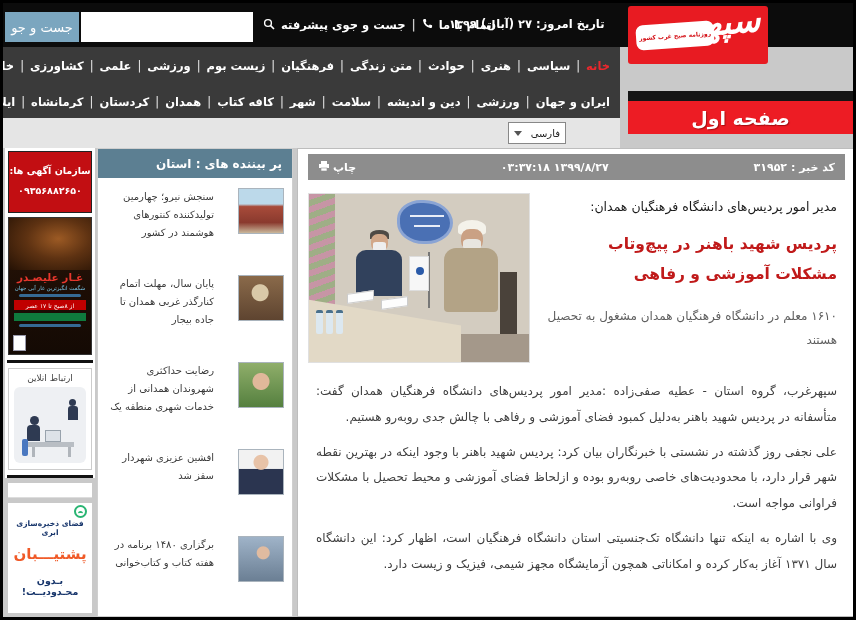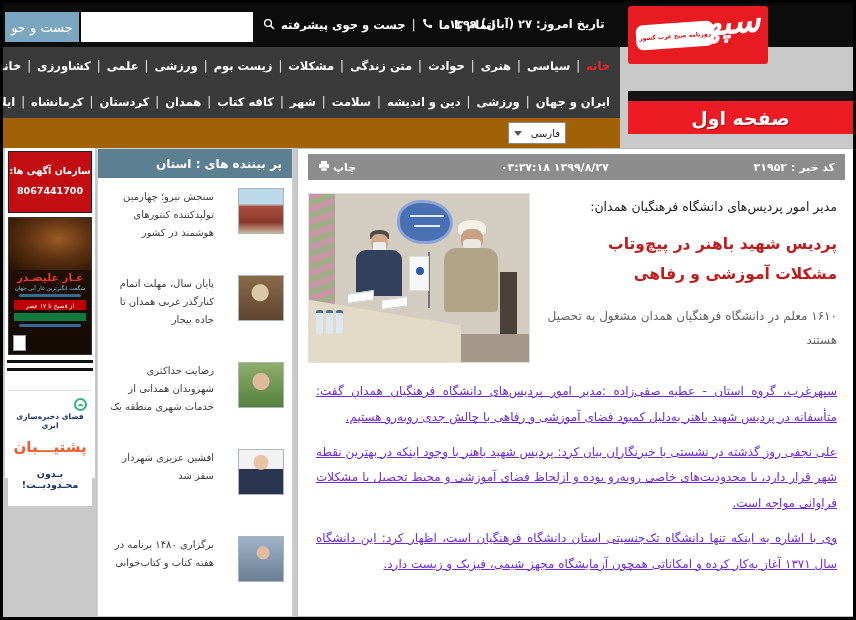--- a/index.html
+++ b/index.html
@@ -22,21 +22,21 @@
 
   
   .nav1, .nav2 { position:absolute; left:0; width:617px; background:#3a3a3a; display:flex;
                  align-items:center; padding:0 10px; color:#fff; font-size:11.5px; font-weight:bold;
                  flex-wrap:nowrap; white-space:nowrap; }
   .nav1 { top:44px; height:38px; }
   .nav2 { top:82px; height:33px; }
   .nav-item { cursor:pointer; }
   .nav-item::after { content:"|"; padding:0 6px; color:#e8e8e8; font-weight:normal; }
   .nav-item.home { color:#e8282d; }
-  .langbar { position:absolute; left:0; top:115px; width:617px; height:30px; background:#a16207;text-align:center; }
+  .langbar { position:absolute; left:0; top:115px; width:617px; height:30px; background:#e5e5e5;text-align:center; }
   .lang-select { position:absolute; left:505px; top:4px; width:58px; height:22px; background:#fff;
                  border:1px solid #888; font-size:10px; color:#222; display:flex; align-items:center;
                  justify-content:space-between; padding:0 5px; direction:rtl; cursor:pointer; }
   .chev { width:0; height:0; border-left:4px solid transparent; border-right:4px solid transparent;
           border-top:5px solid #555; }
 
   
   .logo { position:absolute; left:625px; top:3px; width:140px; height:58px; background:#e81b22;
           border-radius:3px; cursor:pointer; overflow:hidden; }
   .logo-name { position:absolute; right:8px; top:-4px; color:#fff; font-size:34px; font-weight:bold;
@@ -115,21 +115,21 @@
   .art-head { height:26px; background:#8d8d8d; display:flex; align-items:center;
               justify-content:space-between; padding:0 10px; color:#fff; font-size:11px;
               font-weight:bold; direction:rtl; }
   .print-btn { display:flex; align-items:center; gap:3px; cursor:pointer; }
   .art-top { display:flex; direction:rtl; margin-top:13px; }
   .headline-col { flex:1; padding:6px 8px 0 14px; }
   .kicker { font-size:12.5px; color:#1a1a1a; margin-bottom:15px;text-align:right; }
   .title { font-size:15.5px; font-weight:bold; color:#c01a1a; line-height:1.95; margin-bottom:15px; }
   .lead { font-size:12px; color:#5f5f5f; line-height:2; }
   .art-body { margin-top:16px; padding:0 8px; }
-  .art-body p { font-size:12px; color:#6d28d9; line-height:2.15; text-align:justify; margin-bottom:9px;text-decoration:underline; }
+  .art-body p { font-size:12px; color:#404040; line-height:2.15; text-align:justify; margin-bottom:9px; }
 
   
   .photo { width:222px; height:170px; flex-shrink:0; position:relative; overflow:hidden;
            border:1px solid #e0e0e0; background:#d3ccc0; }
   .photo div { position:absolute; }
   .ph-floor { left:0; right:0; bottom:0; height:28px; background:#a4988a; }
   .ph-curtain { left:0; top:0; width:26px; height:142px;
                 background:repeating-linear-gradient(160deg,#c795a5 0 6px,#9fae86 6px 12px); }
   .ph-sign { left:88px; top:6px; width:56px; height:44px; background:#4a70b4;
              border:3px solid #8aa4d4; border-radius:45% 55% 50% 50%; }
@@ -178,21 +178,21 @@
     </div>
     <div class="today">تاریخ امروز: ۲۷ (آبان) ۱۳۹۹</div>
   </div>
 
   <div class="nav1">
     <span class="nav-item home">خانه</span>
     <span class="nav-item">سیاسی</span>
     <span class="nav-item">هنری</span>
     <span class="nav-item">حوادث</span>
     <span class="nav-item">متن زندگی</span>
-    <span class="nav-item">مشکلات</span>
+    <span class="nav-item">فرهنگیان</span>
     <span class="nav-item">زیست بوم</span>
     <span class="nav-item">ورزشی</span>
     <span class="nav-item">علمی</span>
     <span class="nav-item">کشاورزی</span>
     <span class="nav-item">خانواده</span>
 
   </div>
   <div class="nav2">
     <span class="nav-item">ایران و جهان</span>
     <span class="nav-item">ورزشی</span>
@@ -218,33 +218,47 @@
     <div class="logo-pill">
       <span>روزنامه صبح غرب کشور</span>
     </div>
   </div>
   <div class="banner-top"></div>
   <div class="first-page">صفحه اول</div>
 
   <div class="side">
     <div class="ad-org">
       <div>سازمان آگهی ها:</div>
-      <div>8067441700</div>
+      <div>۰۹۳۵۶۸۸۲۶۵۰</div>
     </div>
     <div class="ad-cave">
       <div class="cave-photo"></div>
       <div class="cave-title">غـار علیصـدر</div>
       <div class="cave-sub">شگفت انگیزترین غار آبی جهان</div>
       <div class="cave-line"></div>
       <div class="cave-hours">از ۸صبح تا ۱۷ عصر</div>
       <div class="cave-green"></div>
       <div class="cave-line"></div>
       <div class="cave-logo"></div>
     </div>
     <div class="divider"></div>
+    <div class="ad-online">
+      <div class="online-title">ارتباط انلاین</div>
+      <div class="illus">
+        <div class="p2-head"></div>
+        <div class="p2-body"></div>
+        <div class="monitor"></div>
+        <div class="desk"></div>
+        <div class="desk-leg1"></div>
+        <div class="desk-leg2"></div>
+        <div class="p1-head"></div>
+        <div class="p1-body"></div>
+        <div class="p1-chair"></div>
+      </div>
+    </div>
     <div class="divider"></div>
     <div class="gap-box"></div>
     <div class="ad-backup">
       <div class="cloud-icon"></div>
       <div class="bk-line1">فضای ذخیره‌سازی ابری</div>
       <div class="bk-brand">پشتیـــبان</div>
       <div class="bk-line2">بـدون محـدودیــت!</div>
     </div>
   </div>
 

